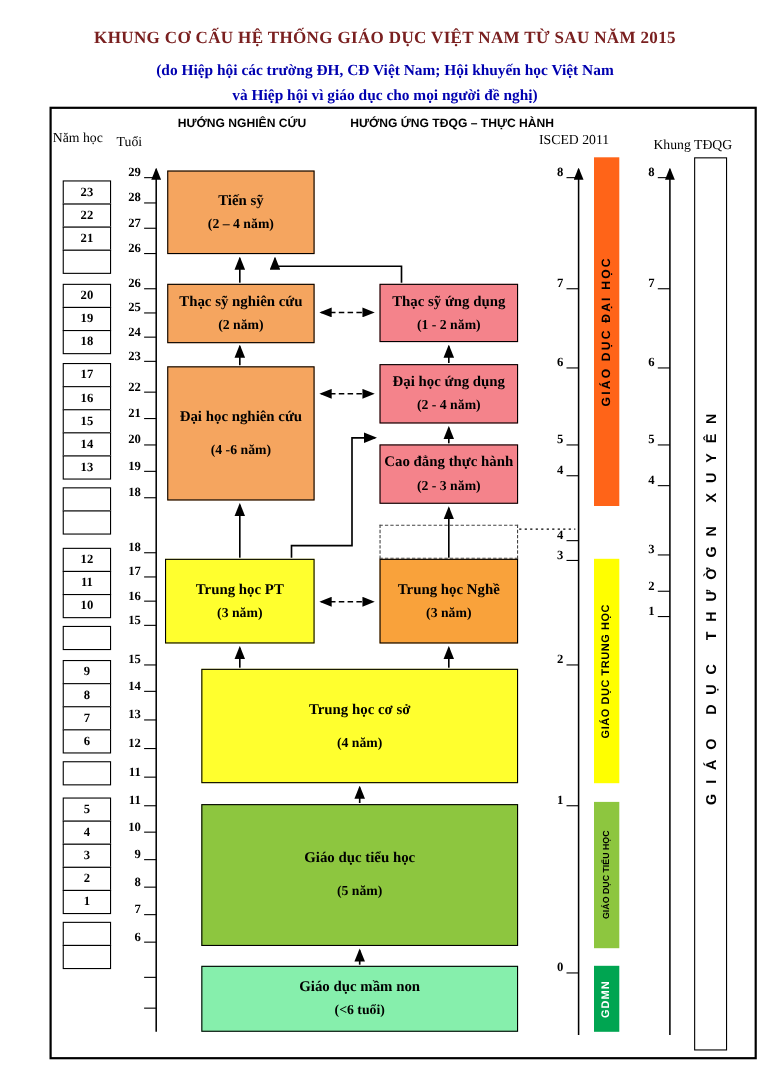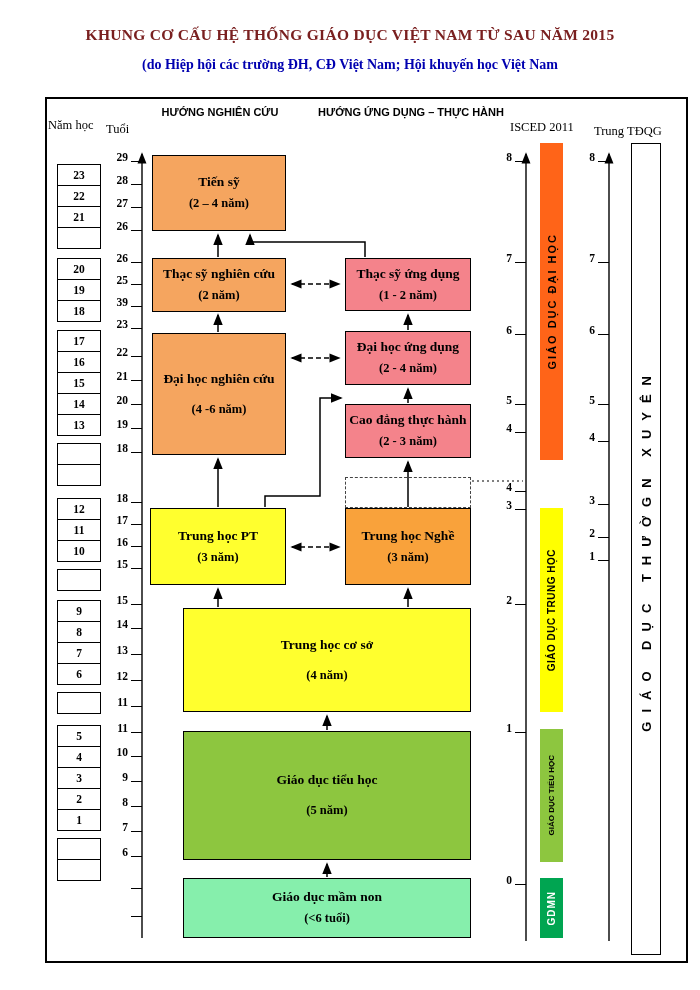--- a/index.html
+++ b/index.html
@@ -32,27 +32,28 @@
                font-family:"Liberation Sans","DejaVu Sans",sans-serif; font-weight:bold; white-space:nowrap; }
   .svg-layer { left:0; top:0; pointer-events:none; }
 </style>
 </head>
 <body>
 
 <div class="page">
 
   <div class="abs title1">KHUNG CƠ CẤU HỆ THỐNG GIÁO DỤC VIỆT NAM TỪ SAU NĂM 2015</div>
   <div class="abs title2">(do Hiệp hội các trường ĐH, CĐ Việt Nam; Hội khuyến học Việt Nam</div>
+  <div class="abs title3">và Hiệp hội vì giáo dục cho mọi người đề nghị)</div>
 
   <div class="abs frame"></div>
 
   <div class="abs hdr-sans" style="left:138px;top:106px;width:164px;">HƯỚNG NGHIÊN CỨU</div>
-  <div class="abs hdr-sans" style="left:298px;top:106px;width:226px;">HƯỚNG ỨNG DỤNG – THỰC HÀNH</div>
-  <div class="abs hdr-serif" style="left:490px;top:120px;width:76px;margin-left:20px;">ISCED 2011</div>
-  <div class="abs hdr-serif" style="left:594px;top:124px;width:80px;">Trung TĐQG</div>
+  <div class="abs hdr-sans" style="left:298px;top:106px;width:226px;">HƯỚNG ỨNG TĐQG – THỰC HÀNH</div>
+  <div class="abs hdr-serif" style="left:490px;top:120px;width:76px;">ISCED 2011</div>
+  <div class="abs hdr-serif" style="left:594px;top:124px;width:80px;">Khung TĐQG</div>
   <div class="abs hdr-serif" style="left:48px;top:118px;width:54px;">Năm học</div>
   <div class="abs hdr-serif" style="left:106px;top:122px;width:36px;">Tuổi</div>
 
   <div class="abs ybox" style="top:164px">23</div>
   <div class="abs ybox" style="top:185px">22</div>
   <div class="abs ybox" style="top:206px">21</div>
   <div class="abs ybox" style="top:227px"></div>
   <div class="abs ybox" style="top:258px">20</div>
   <div class="abs ybox" style="top:279px">19</div>
   <div class="abs ybox" style="top:300px">18</div>
@@ -79,21 +80,21 @@
   <div class="abs ybox" style="top:809px">1</div>
   <div class="abs ybox" style="top:838px"></div>
   <div class="abs ybox" style="top:859px"></div>
 
   <div class="abs axis-tick age" style="top:149px">29</div>
   <div class="abs axis-tick age" style="top:172px">28</div>
   <div class="abs axis-tick age" style="top:195px">27</div>
   <div class="abs axis-tick age" style="top:218px">26</div>
   <div class="abs axis-tick age" style="top:250px">26</div>
   <div class="abs axis-tick age" style="top:272px">25</div>
-  <div class="abs axis-tick age" style="top:294px">39</div>
+  <div class="abs axis-tick age" style="top:294px">24</div>
   <div class="abs axis-tick age" style="top:316px">23</div>
   <div class="abs axis-tick age" style="top:344px">22</div>
   <div class="abs axis-tick age" style="top:368px">21</div>
   <div class="abs axis-tick age" style="top:392px">20</div>
   <div class="abs axis-tick age" style="top:416px">19</div>
   <div class="abs axis-tick age" style="top:440px">18</div>
   <div class="abs axis-tick age" style="top:490px">18</div>
   <div class="abs axis-tick age" style="top:512px">17</div>
   <div class="abs axis-tick age" style="top:534px">16</div>
   <div class="abs axis-tick age" style="top:556px">15</div>

